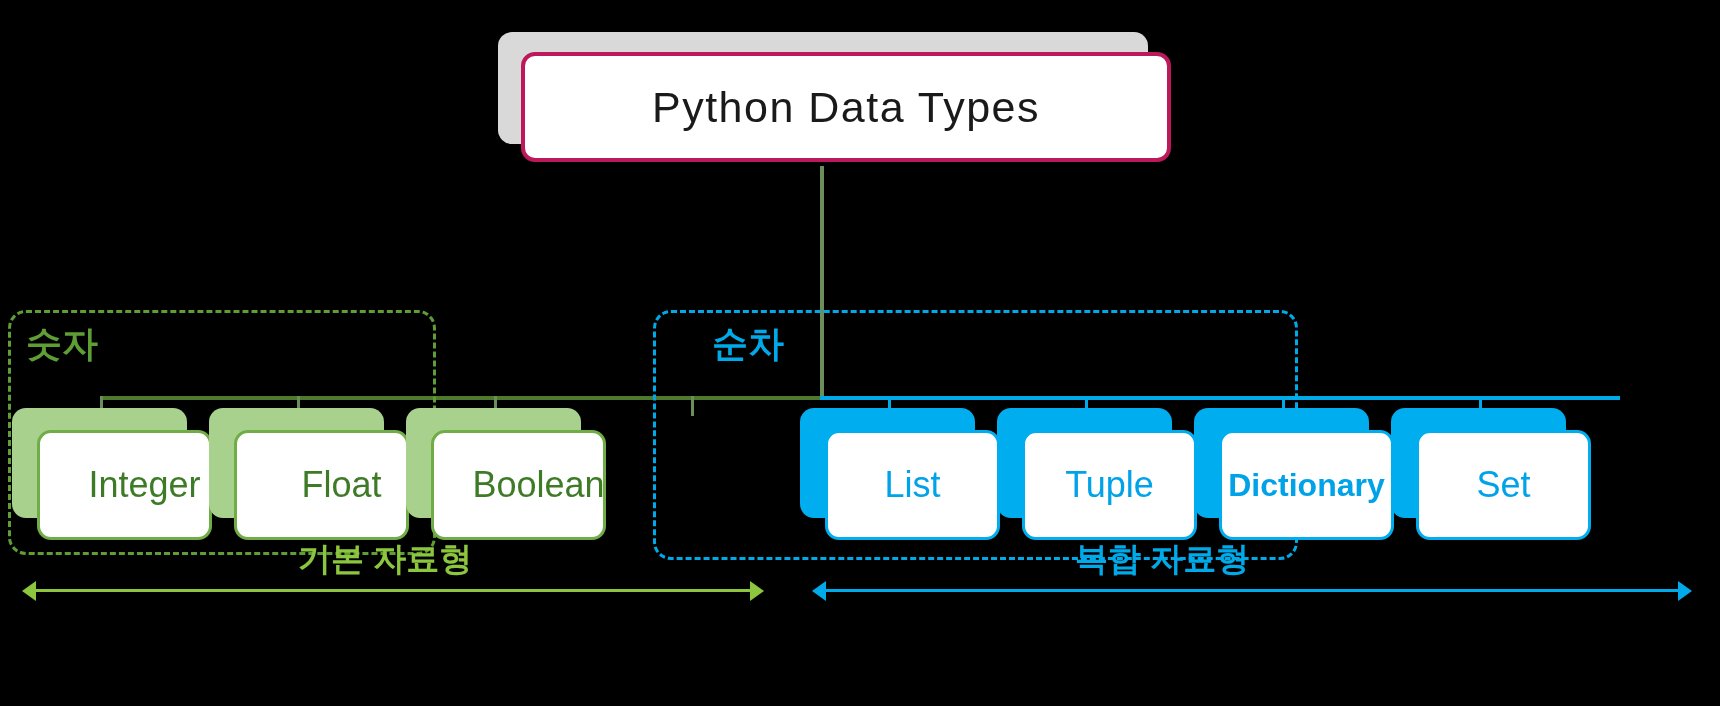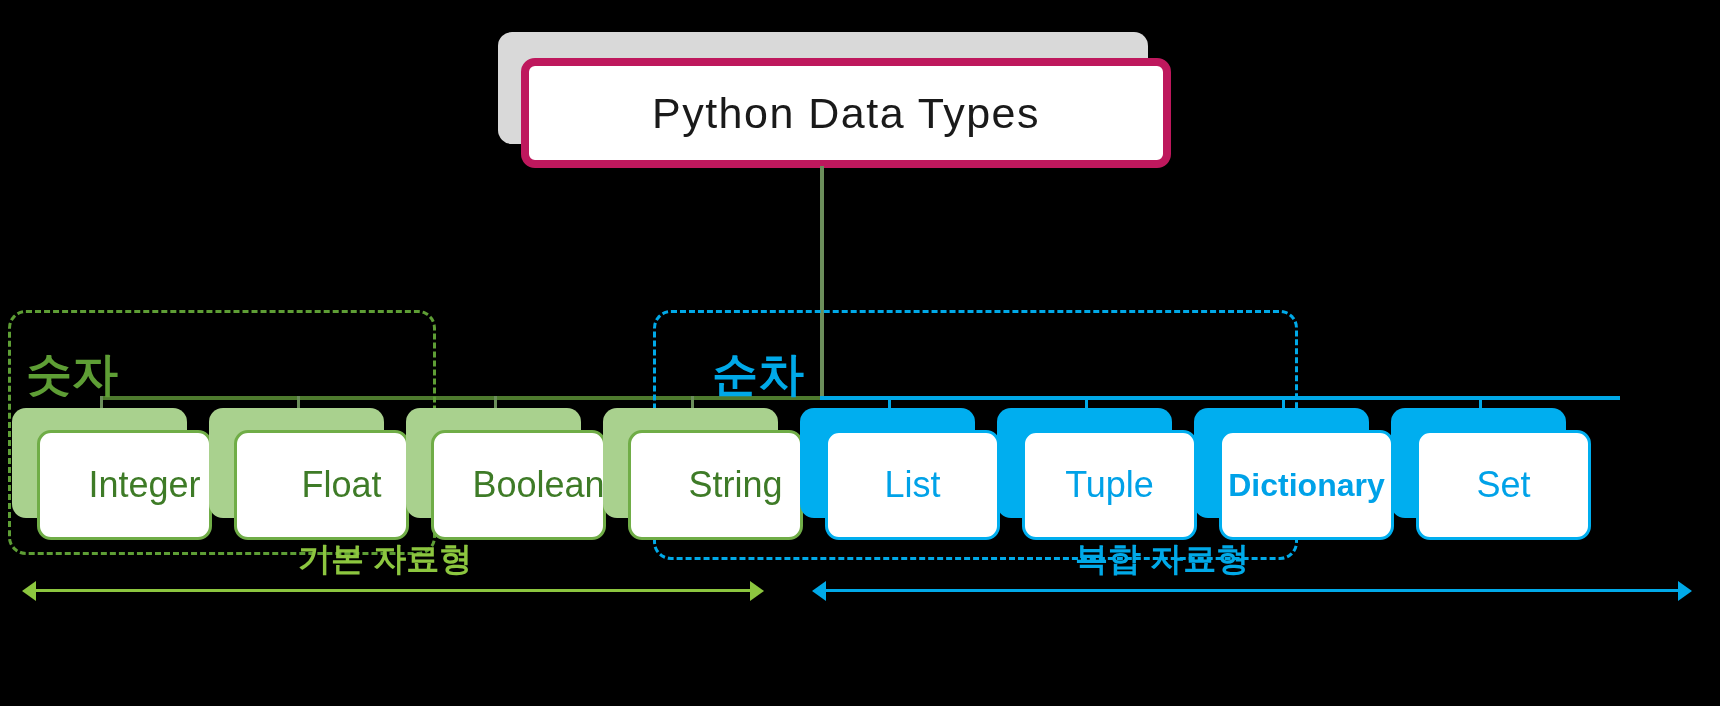--- a/index.html
+++ b/index.html
@@ -29,25 +29,25 @@
     left: 498px;
     top: 32px;
     width: 650px;
     height: 112px;
     background: #D9D9D9;
     border-radius: 14px;
   }
   .root-card {
     position: absolute;
     left: 521px;
-    top: 58px;
+    top: 52px;
     width: 650px;
     height: 110px;
     background: #FFFFFF;
-    border: 8px solid #be185d;
+    border: 4px solid #be185d;
     border-radius: 14px;
     box-sizing: border-box;
     display: flex;
     align-items: center;
     justify-content: center;
   }
   .root-card .root-label {
     font-size: 43px;
     color: #1A1A1A;
     letter-spacing: 1.5px;
@@ -103,24 +103,23 @@
   }
   .group-box.blue {
     border: 3px dashed #00A9E8;
     left: 653px;
     top: 310px;
     width: 645px;
     height: 250px;
   }
   .group-label {
     position: absolute;
-    font-size: 46px;
+    font-size: 36px;
     font-weight: 700;
     white-space: nowrap;
-    margin-top: 24px;
   }
   .group-label.green { color: #5E9E35; left: 26px; top: 320px; }
   .group-label.blue  { color: #00A9E8; left: 712px; top: 320px; }
 
   
   .node {
     position: absolute;
     top: 408px;
     width: 175px;
     height: 118px;
@@ -250,26 +249,20 @@
     </div>
   </div>
 
   <div class="node green" style="left:406px;">
     <div class="shadow"></div>
     <div class="card">
       <span class="node-label">Boolean</span>
     </div>
   </div>
 
-  <div class="node green" style="left:603px;">
-    <div class="shadow"></div>
-    <div class="card">
-      <span class="node-label">String</span>
-    </div>
-  </div>
 
   <div class="node blue" style="left:800px;padding-left:28px;">
     <div class="shadow"></div>
     <div class="card">
       <span class="node-label">List</span>
     </div>
   </div>
 
   <div class="node blue" style="left:997px;">
     <div class="shadow"></div>

